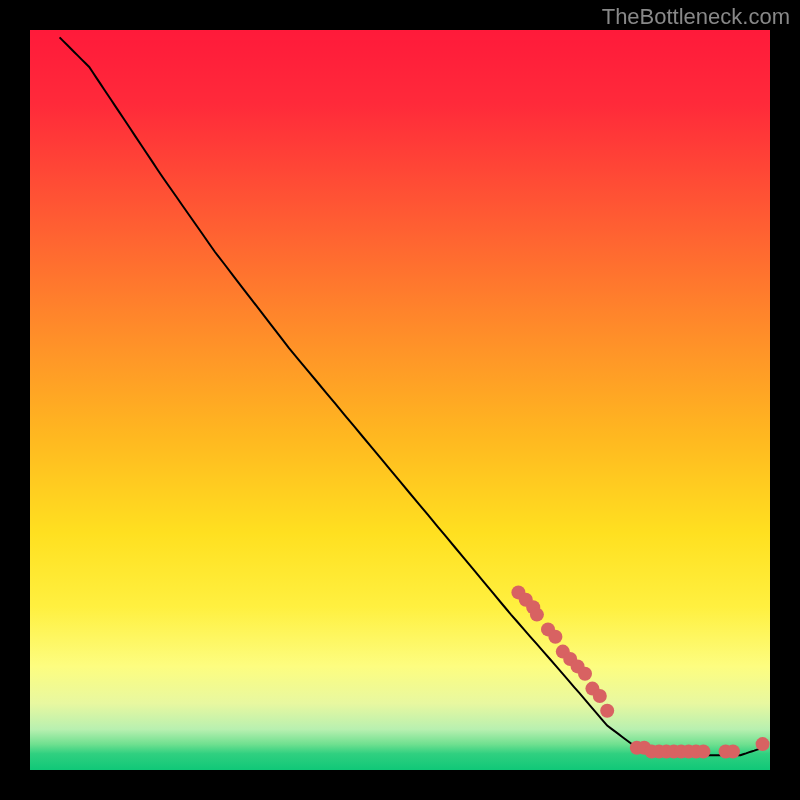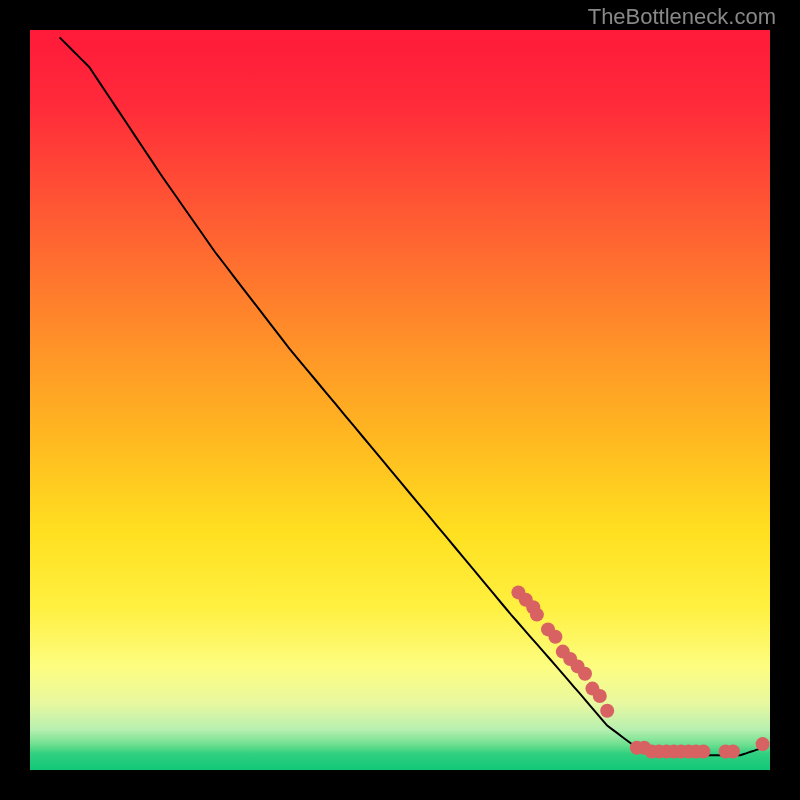--- a/index.html
+++ b/index.html
@@ -13,21 +13,21 @@
   }
   .container {
     width: 800px;
     height: 800px;
     position: relative;
     background: #000;
   }
   .watermark {
     position: absolute;
     top: 4px;
-    right: 24px;
+    right: 10px;
     color: #888;
     font-size: 22px;
     font-weight: 500;
     z-index: 10;
     text-align: right;
   }
   .plot-area {
     position: absolute;
     left: 30px;
     top: 30px;

